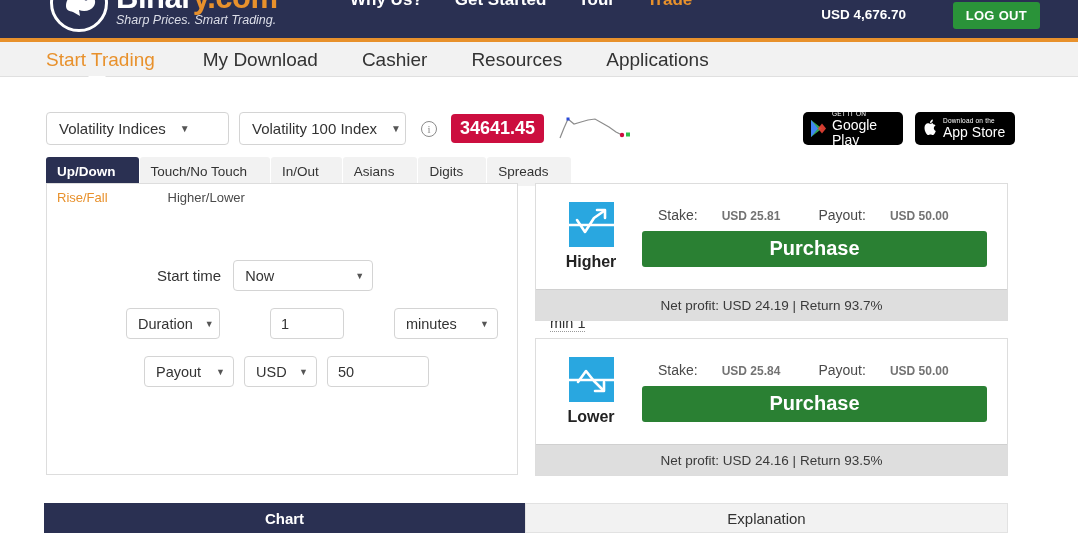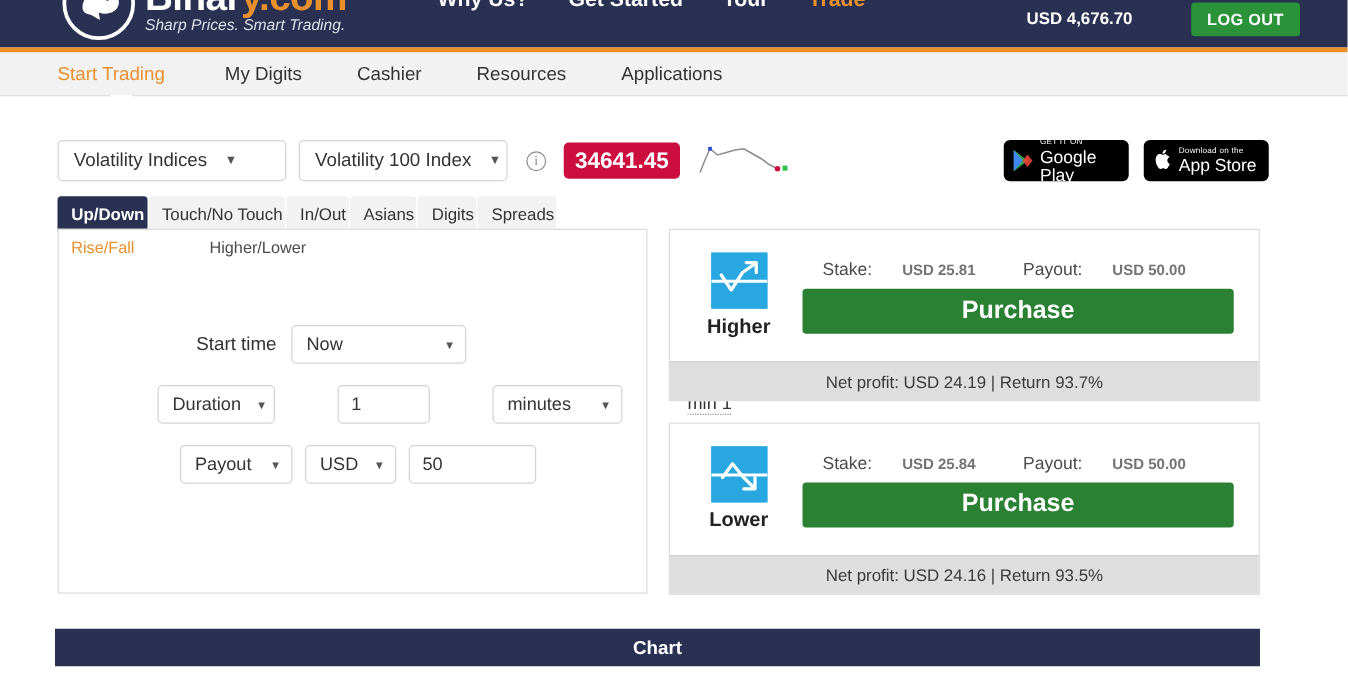--- a/index.html
+++ b/index.html
@@ -80,21 +80,21 @@
     width: 1078px; height: 35px;
     background: #f2f2f2;
     border-bottom: 1px solid #e0e0e0;
   }
   .subnav-inner {
     position: absolute; left: 46px; top: 0;
     display: flex; gap: 0;
     height: 35px; align-items: center;
   }
   .subnav-item {
-    font-size: 15px; color: #333333;
+    font-size: 19px; color: #333333;
     padding: 0 22px; cursor: pointer; white-space: nowrap;
     position: relative;
   }
   .subnav-item:first-child { padding-left: 0; padding-right: 26px; }
   .subnav-item.active { color: #e8912c; }
   .subnav-notch {
     position: absolute; left: 88px; top: 76px;
     width: 0; height: 0;
     border-left: 9px solid transparent;
     border-right: 9px solid transparent;
@@ -153,21 +153,21 @@
   .badge svg { flex: none; margin-right: 5px; }
 
   
   .ctabs {
     position: absolute; left: 46px; top: 157px;
     display: flex; align-items: flex-end;
   }
   .ctab {
     font-size: 13.5px; color: #333333;
     background: #f2f2f2;
-    padding: 7px 2px 7px 11px;
+    padding: 7px 23px 7px 11px;
     border-radius: 3px 3px 0 0;
     cursor: pointer; white-space: nowrap;
     margin-right: 1px;
   }
   .ctab.active { background: #2a3052; color: #ffffff; font-weight: bold; }
 
   
   .form-panel {
     position: absolute; left: 46px; top: 183px;
     width: 472px; height: 292px;
@@ -331,21 +331,21 @@
   </div>
 
   <div class="balance">USD 4,676.70</div>
   <button class="logout-btn">LOG OUT</button>
 </div>
 <div class="topbar-accent"></div>
 
 <div class="subnav">
   <div class="subnav-inner">
     <div class="subnav-item active">Start Trading</div>
-    <div class="subnav-item">My Digits</div>
+    <div class="subnav-item">My Download</div>
     <div class="subnav-item">Cashier</div>
     <div class="subnav-item">Resources</div>
     <div class="subnav-item">Applications</div>
   </div>
 </div>
 <div class="subnav-notch"></div>
 
 <div class="market-row">
   <div class="sel sel-market">
     <span>Volatility Indices</span>
@@ -485,13 +485,14 @@
         <span class="amt-value">USD 50.00</span>
       </div>
       <button class="purchase-btn">Purchase</button>
     </div>
   </div>
   <div class="card-footer">Net profit: USD 24.16 | Return 93.5%</div>
 </div>
 
 <div class="bottom-tabs">
   <div class="btab active">Chart</div>
+  <div class="btab inactive">Explanation</div>
 </div>
 
 </body></html>

